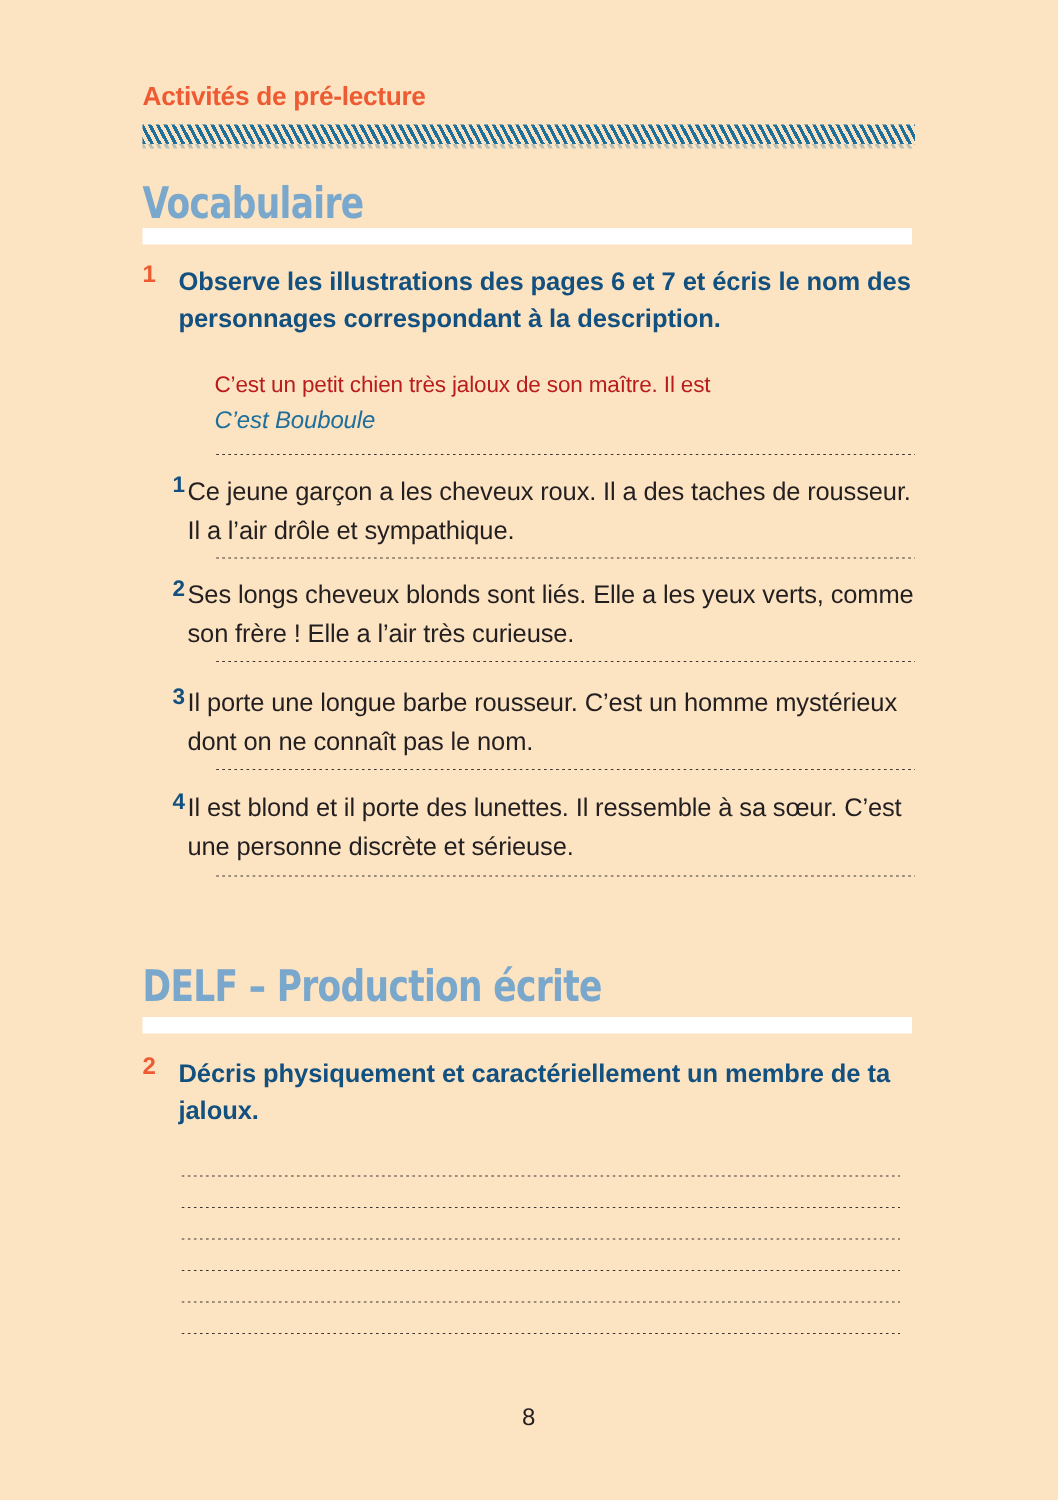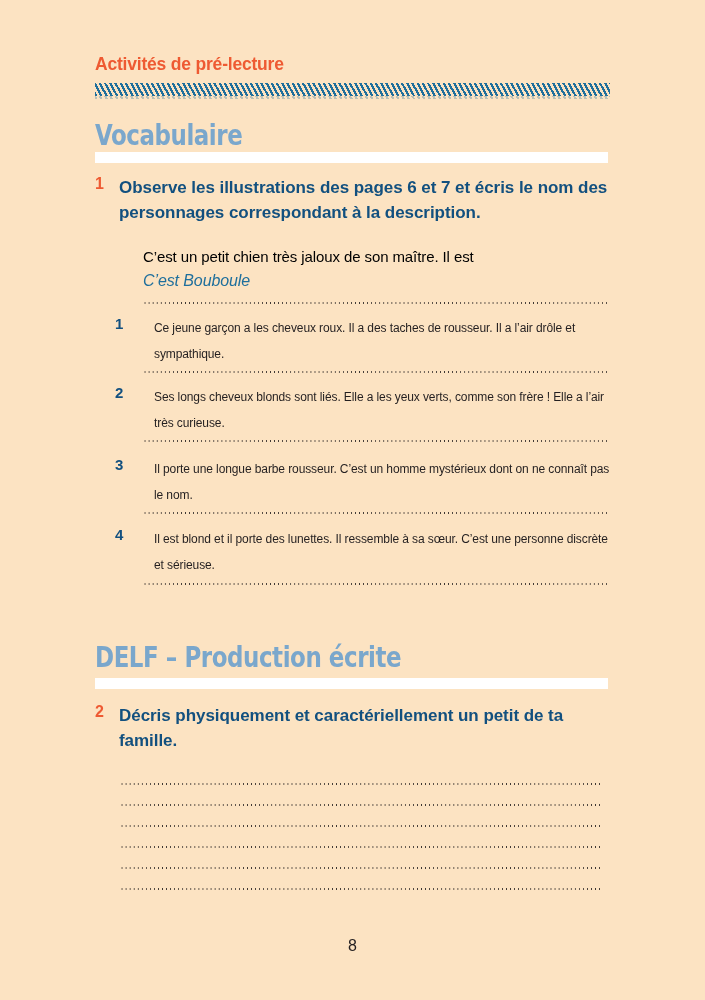--- a/index.html
+++ b/index.html
@@ -114,21 +114,21 @@
   }
 
   
   .example {
     position: absolute;
     left: 143px;
     width: 467px;
   }
   .example-text {
     font-size: 15px;
-    color: #000000;
+    color: #b91c1c;
     line-height: 26px;
     letter-spacing: -0.1px;
   }
   .example-answer {
     position: relative;
     font-size: 16px;
     font-style: italic;
     color: #1f6f9c;
     line-height: 21px;
     letter-spacing: -0.1px;
@@ -144,22 +144,22 @@
   .item-num {
     position: absolute;
     left: 0;
     top: 0;
     width: 18px;
     font-size: 15px;
     font-weight: bold;
     color: #12507f;
   }
   .item-text {
-    margin-left: 39px;
-    font-size: 12px;
+    margin-left: 10px;
+    font-size: 17px;
     color: #231f20;
     line-height: 26px;
     letter-spacing: -0.1px;
   }
 
   
   .dotline {
     position: absolute;
     height: 2px;
     background-image: radial-gradient(circle closest-side, #3b3430 58%, rgba(59,52,48,0) 60%);
@@ -243,21 +243,21 @@
   </div>
 
   <div class="section">
 
     <div class="section-title" style="top:640px;">DELF – Production écrite</div>
 
     <div class="section-bar" style="top:678px;"></div>
 
     <div class="instruction" style="top:703px;">
       <span class="instr-num">2</span>
-      <div class="instr-text">Décris physiquement et caractériellement un petit de ta famille.</div>
+      <div class="instr-text">Décris physiquement et caractériellement un membre de ta jaloux.</div>
     </div>
 
     <div class="writing-lines" style="top:783px;">
       <div class="dotline" style="margin-bottom:19px;"></div>
       <div class="dotline" style="margin-bottom:19px;"></div>
       <div class="dotline" style="margin-bottom:19px;"></div>
       <div class="dotline" style="margin-bottom:19px;"></div>
       <div class="dotline" style="margin-bottom:19px;"></div>
       <div class="dotline"></div>
     </div>

